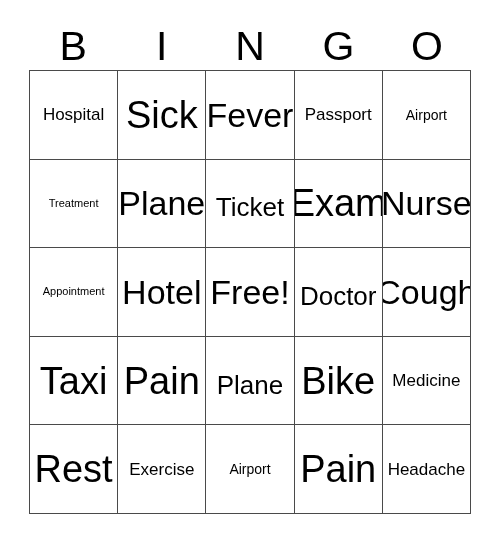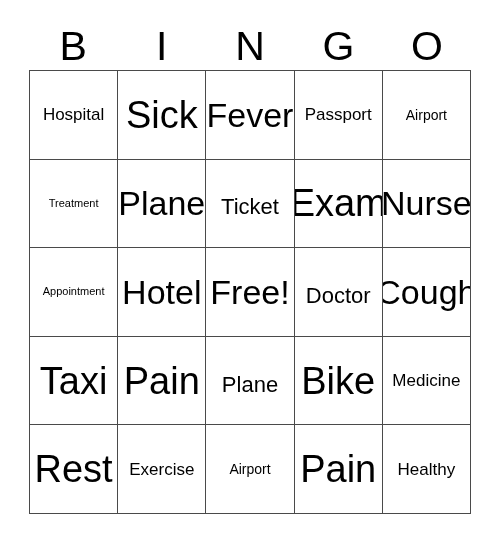--- a/index.html
+++ b/index.html
@@ -74,21 +74,21 @@
     line-height: 1;
     white-space: nowrap;
     text-align: center;
     font-weight: 400;
     padding: 0 1px;
   }
 
   
   .len-s  .cell-text { font-size: 38px; }   
   .len-m  .cell-text { font-size: 34px; }   
-  .len-l  .cell-text { font-size: 22px; margin-top: 8px; }   
+  .len-l  .cell-text { font-size: 26px; margin-top: 8px; }   
   .len-xl .cell-text { font-size: 14px; }   
   .len-xxl .cell-text { font-size: 17px; }  
   .len-xxxl .cell-text { font-size: 11px; } 
 </style>
 </head>
 <body>
 
 <div id="bingo-card">
 
   <div id="bingo-header">
@@ -171,17 +171,17 @@
     <div class="bingo-cell len-xxl">
       <span class="cell-text">Exercise</span>
     </div>
     <div class="bingo-cell len-xl">
       <span class="cell-text">Airport</span>
     </div>
     <div class="bingo-cell len-s">
       <span class="cell-text">Pain</span>
     </div>
     <div class="bingo-cell len-xxl">
-      <span class="cell-text">Healthy</span>
+      <span class="cell-text">Headache</span>
     </div>
 
   </div>
 </div>
 
 </body></html>

